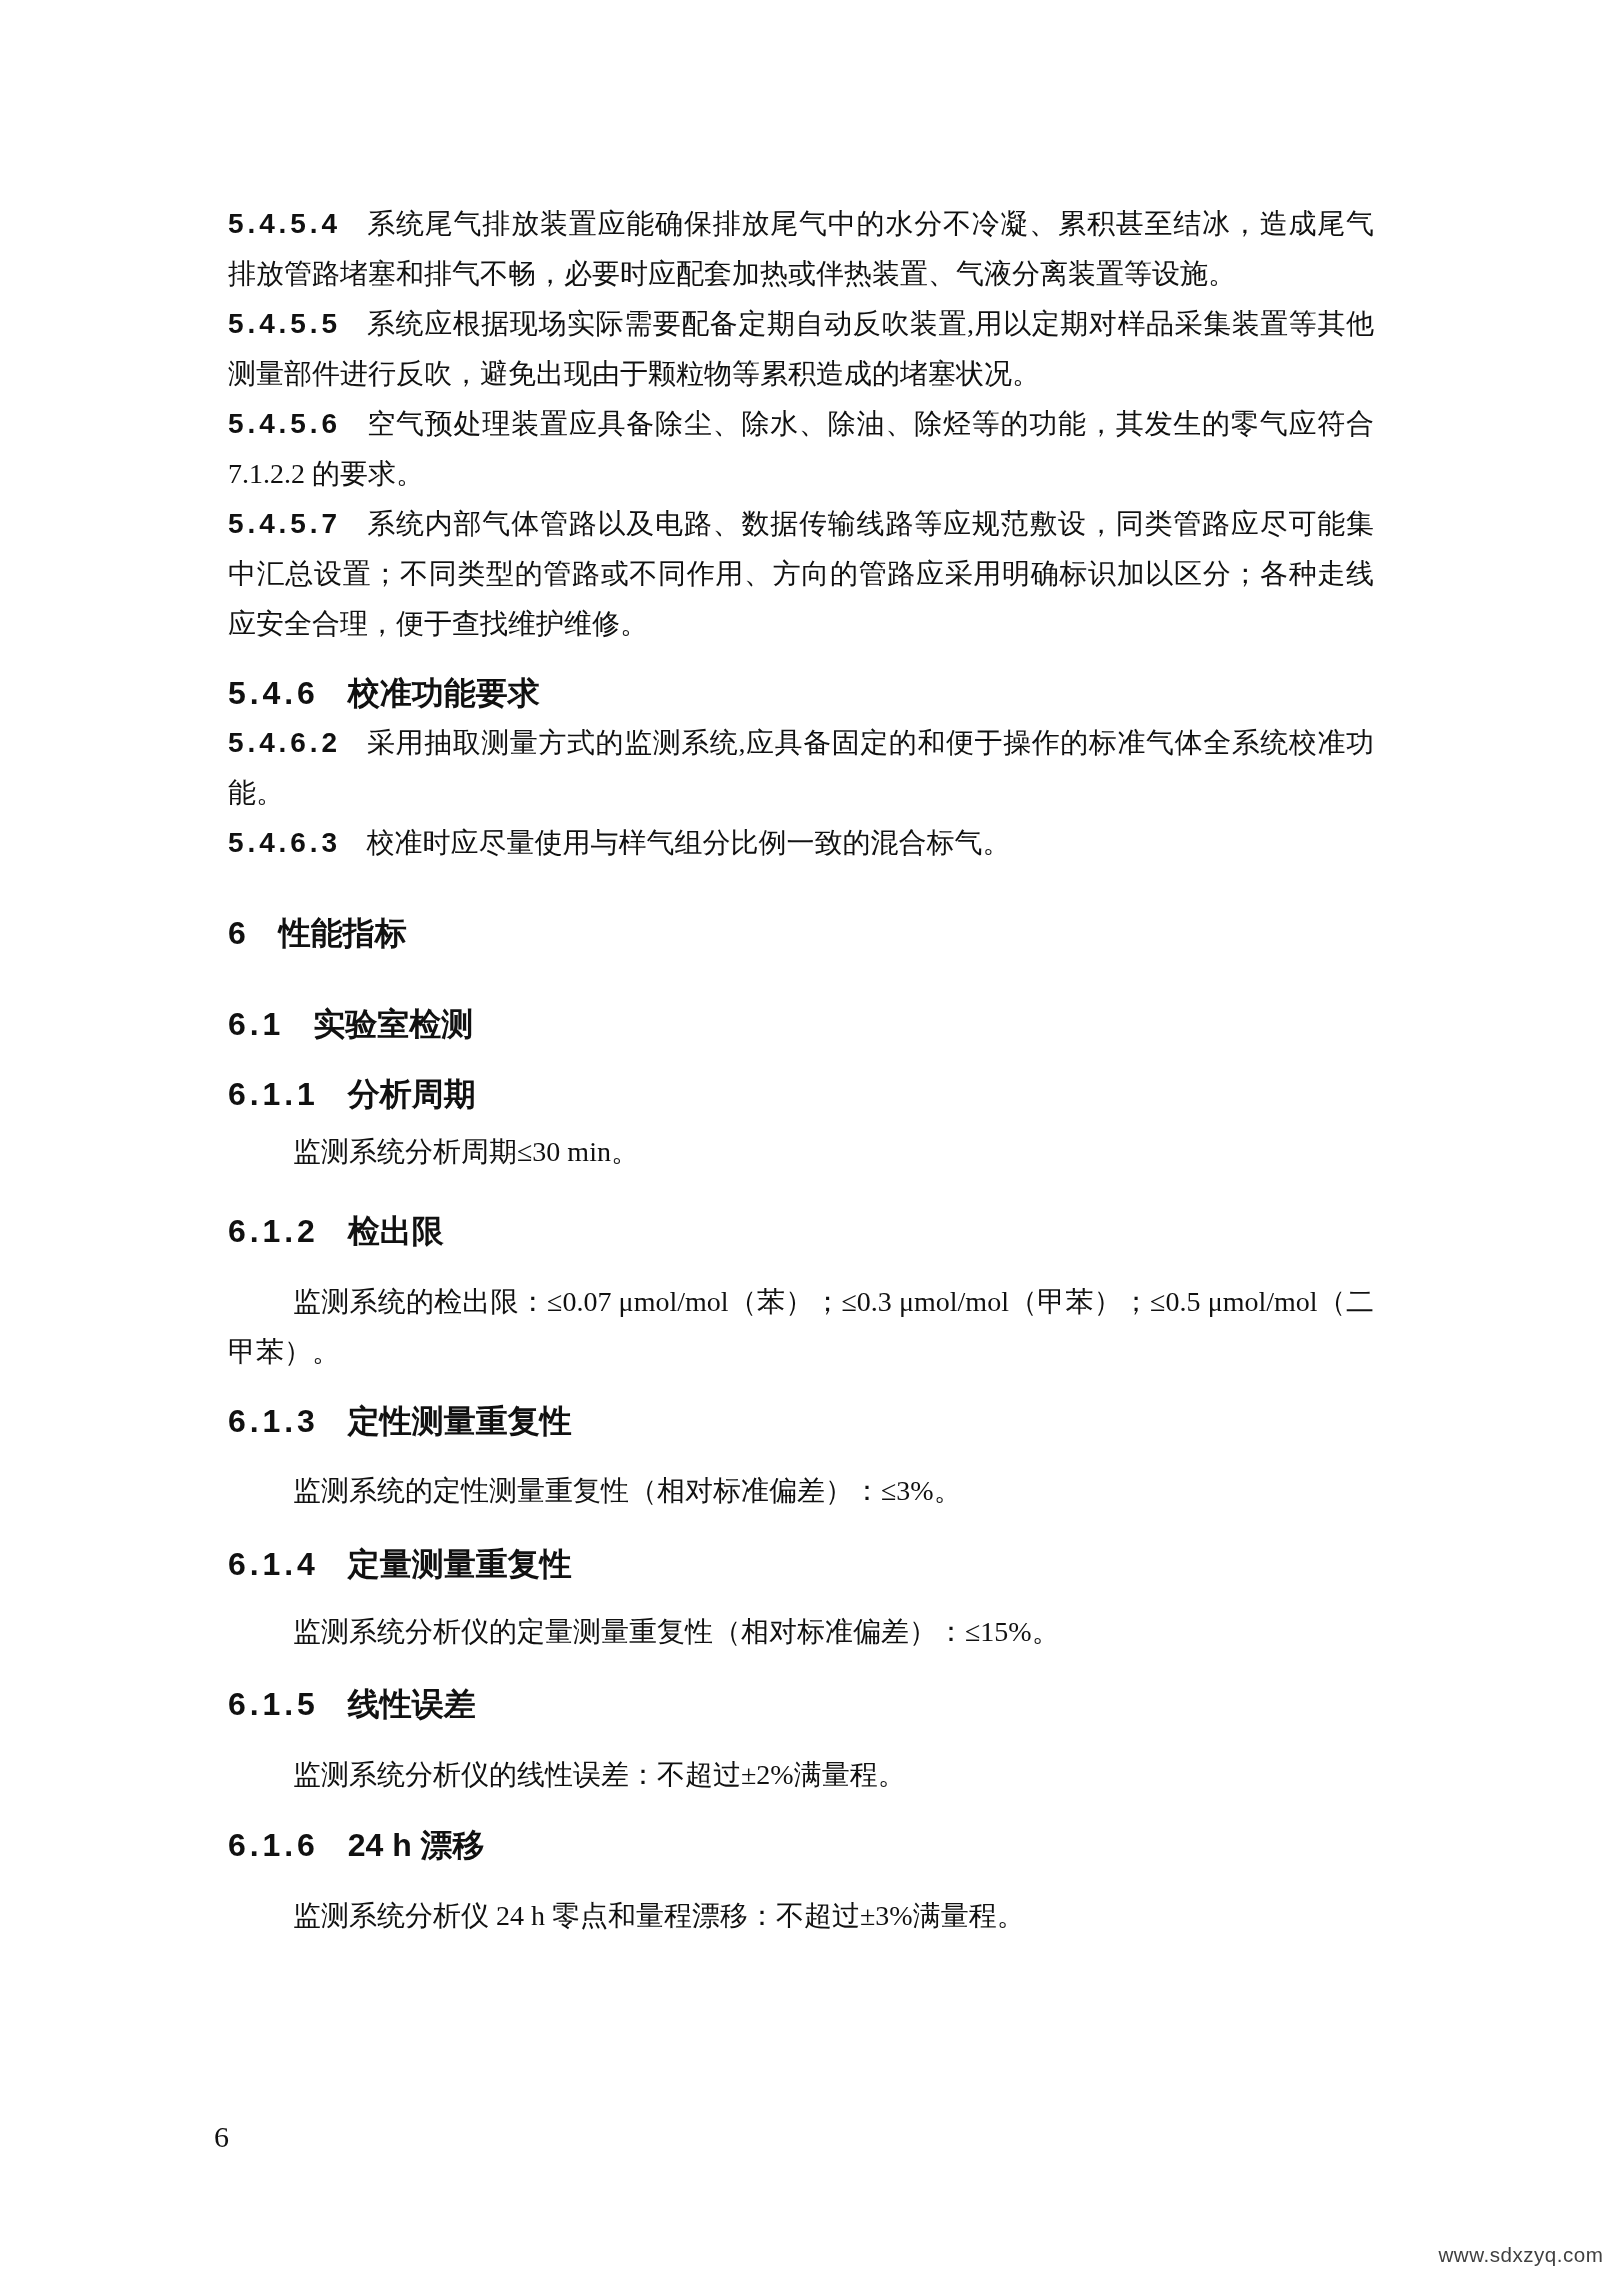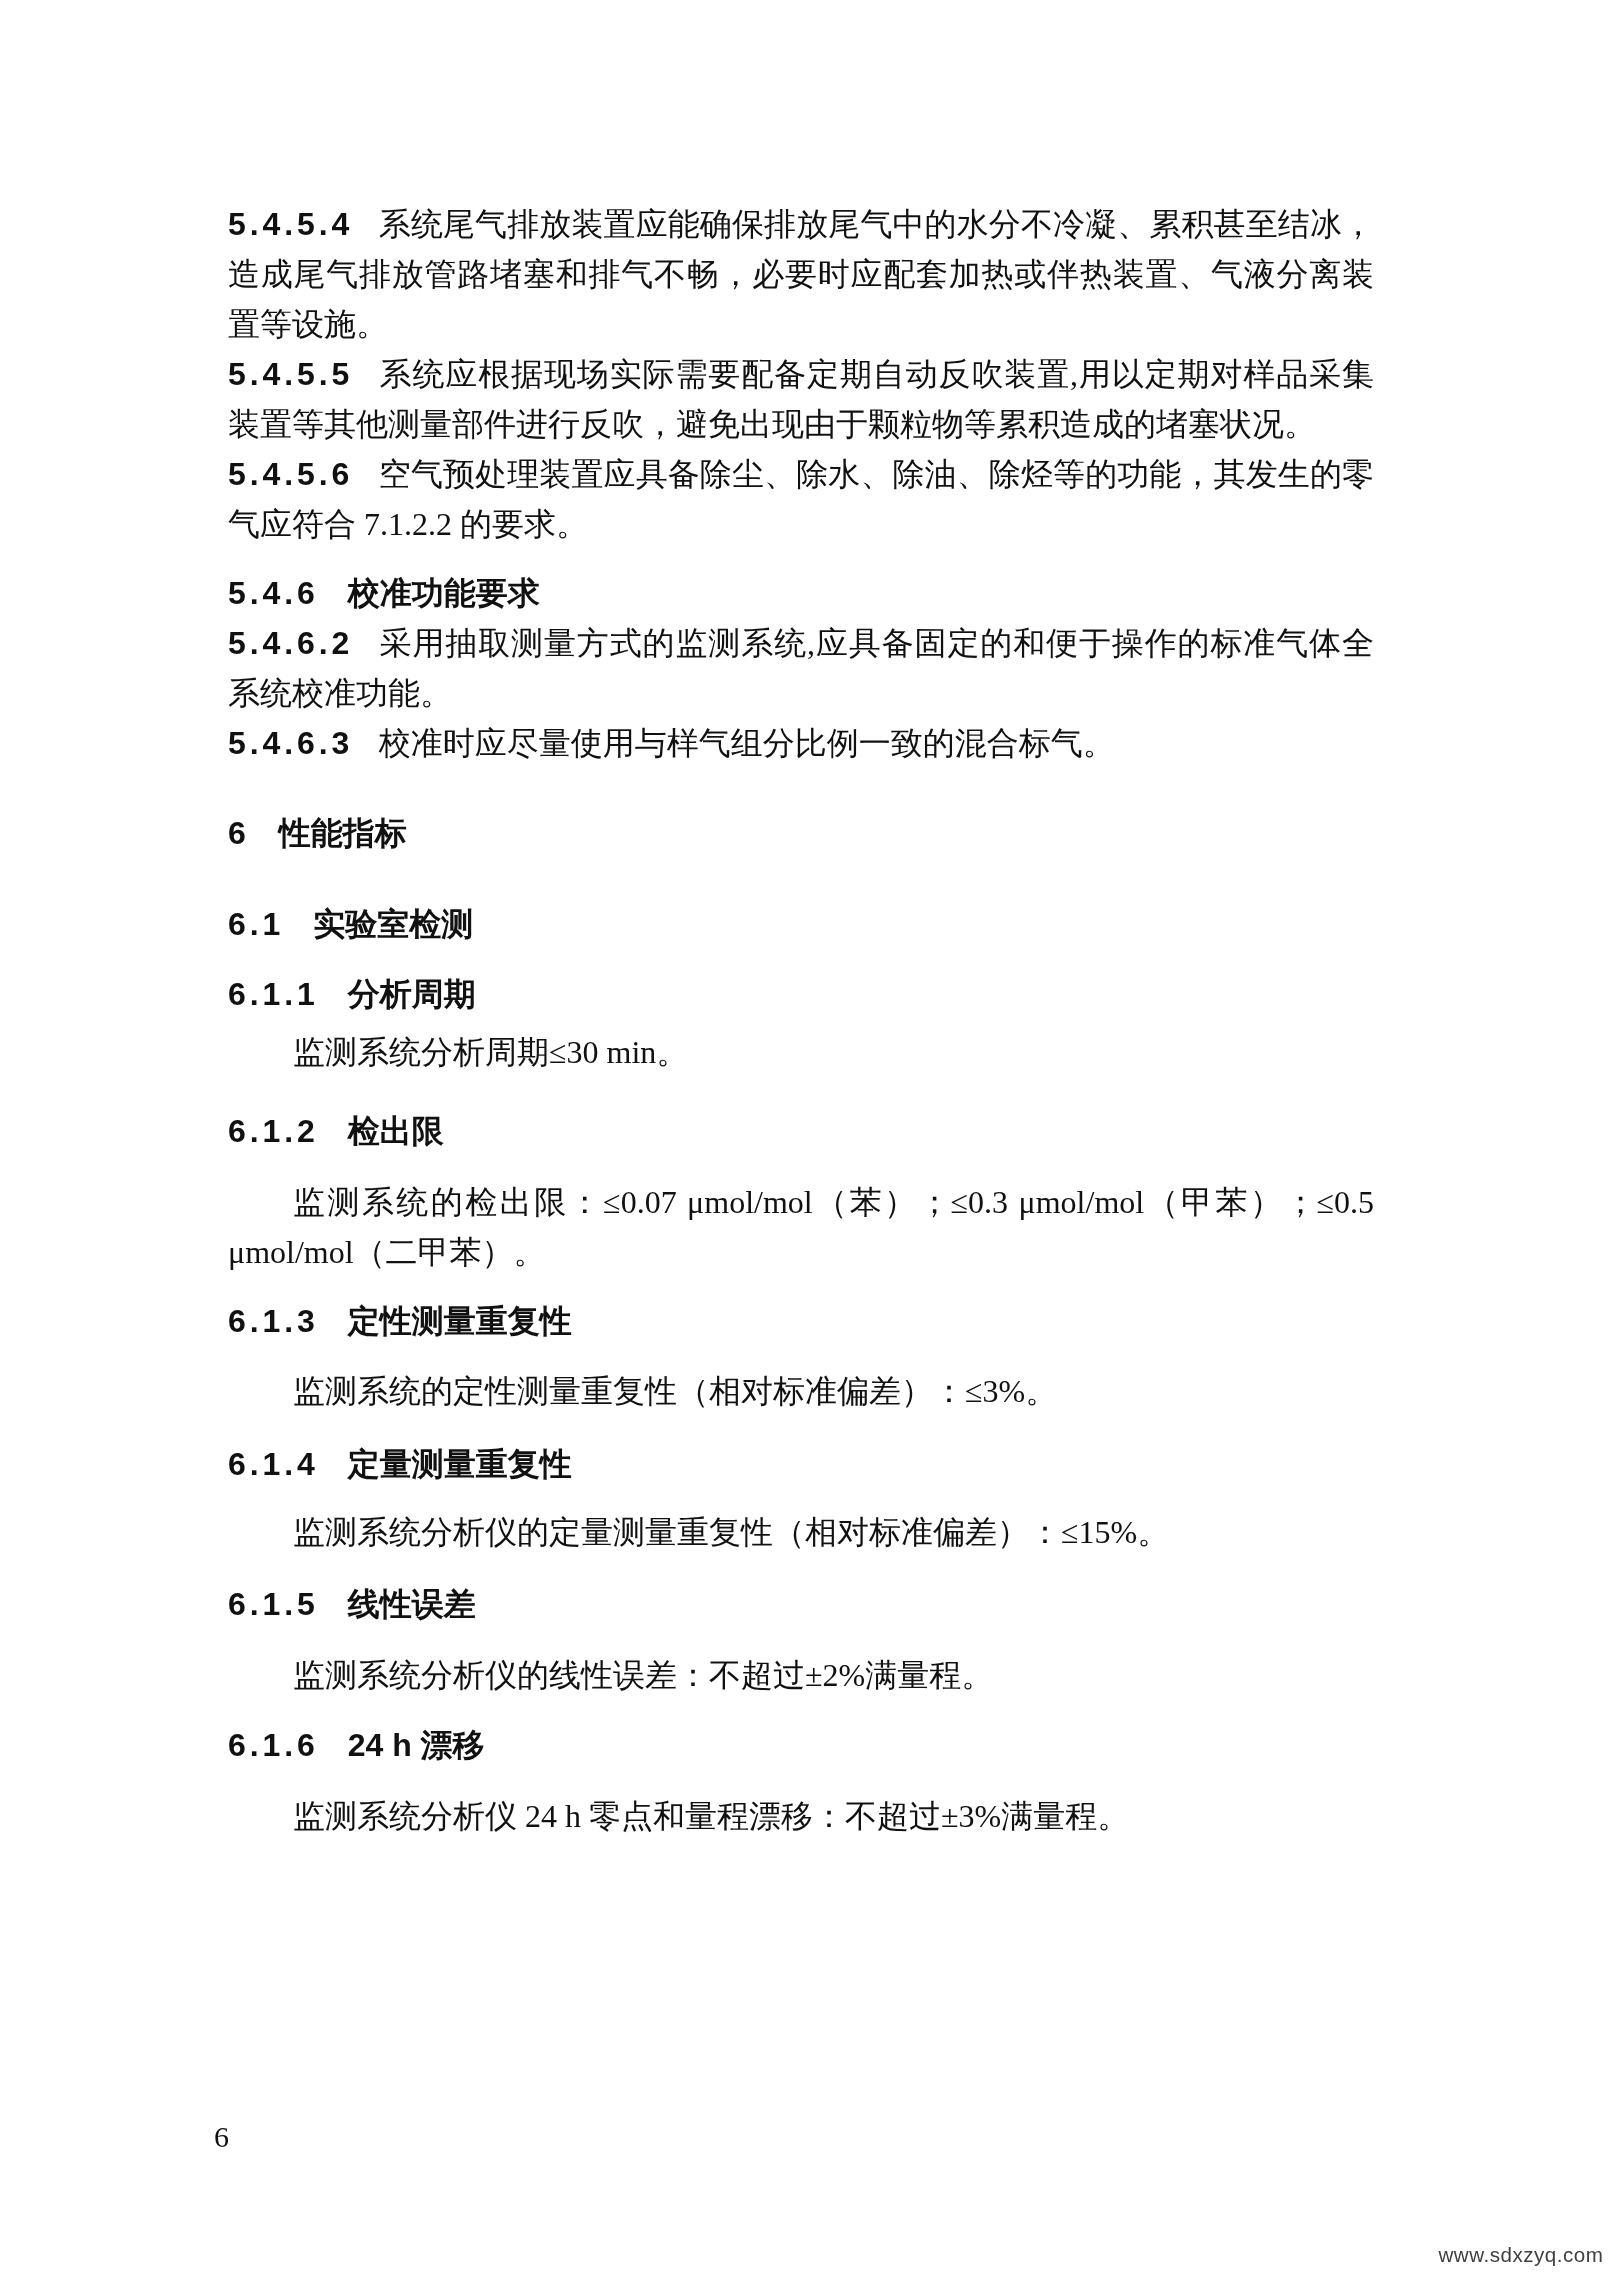--- a/index.html
+++ b/index.html
@@ -11,21 +11,21 @@
     color: #111111;
     overflow: hidden;
   }
   .page-content {
     position: absolute;
     top: 0; left: 0; right: 0;
     padding: 199px 247px 0 228px;
     box-sizing: border-box;
   }
   .para {
-    font-size: 32px;
+    font-size: 28px;
     line-height: 50px;
     text-align: justify;
     margin: 0;
   }
   .para .cnum {
     font-family: "Liberation Sans", "DejaVu Sans", sans-serif;
     font-weight: bold;
     letter-spacing: 3.9px;
     margin-right: 25.5px;
     white-space: nowrap;
@@ -62,20 +62,21 @@
 <body>
 
 <div class="page-content">
 
   <p class="para"><span class="cnum">5.4.5.4</span><span>系统尾气排放装置应能确保排放尾气中的水分不冷凝、累积甚至结冰，造成尾气排放管路堵塞和排气不畅，必要时应配套加热或伴热装置、气液分离装置等设施。</span></p>
 
   <p class="para"><span class="cnum">5.4.5.5</span><span>系统应根据现场实际需要配备定期自动反吹装置,用以定期对样品采集装置等其他测量部件进行反吹，避免出现由于颗粒物等累积造成的堵塞状况。</span></p>
 
   <p class="para"><span class="cnum">5.4.5.6</span><span>空气预处理装置应具备除尘、除水、除油、除烃等的功能，其发生的零气应符合 7.1.2.2 的要求。</span></p>
 
+  <p class="para"><span class="cnum">5.4.5.7</span><span>系统内部气体管路以及电路、数据传输线路等应规范敷设，同类管路应尽可能集中汇总设置；不同类型的管路或不同作用、方向的管路应采用明确标识加以区分；各种走线应安全合理，便于查找维护维修。</span></p>
 
   <h3 class="hd" style="margin-top:18.6px"><span class="cnum">5.4.6</span><span>校准功能要求</span></h3>
 
 
   <p class="para"><span class="cnum">5.4.6.2</span><span>采用抽取测量方式的监测系统,应具备固定的和便于操作的标准气体全系统校准功能。</span></p>
 
   <p class="para"><span class="cnum">5.4.6.3</span><span>校准时应尽量使用与样气组分比例一致的混合标气。</span></p>
 
   <h1 class="hd" style="margin-top:40px"><span class="cnum">6</span><span>性能指标</span></h1>
 

